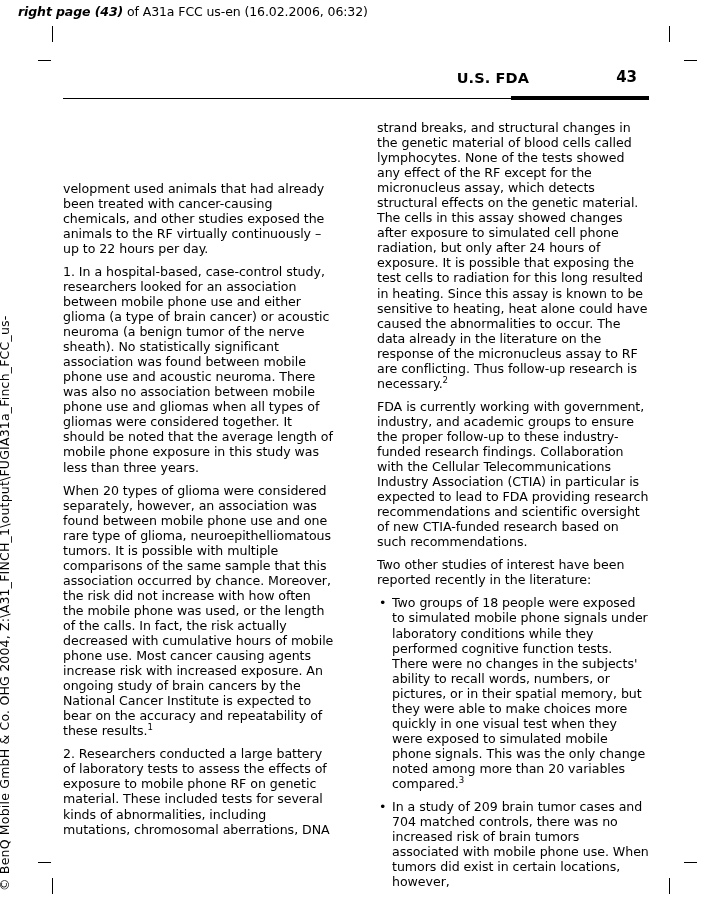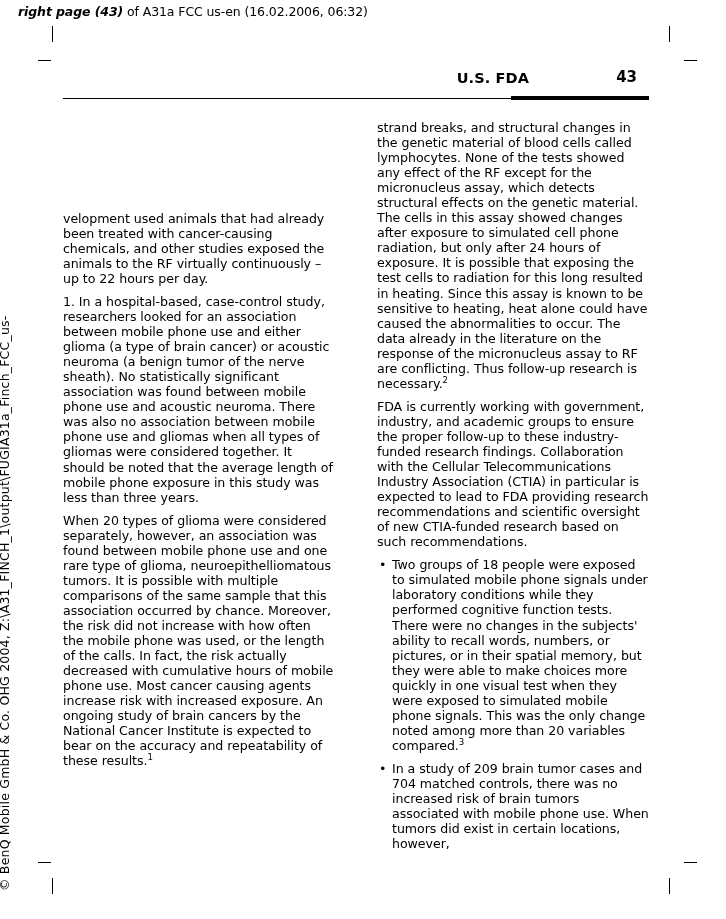--- a/index.html
+++ b/index.html
@@ -182,25 +182,27 @@
     <div class="thinmask"></div>
     <div class="thin"></div>
   </div>
 
   <div class="columns">
 
     <div class="col">
       <p class="body">velopment used animals that had already been treated with cancer-causing chemicals, and other studies exposed the animals to the RF virtually continuously – up to 22 hours per day.</p>
       <p class="body">1. In a hospital-based, case-control study, researchers looked for an association between mobile phone use and either glioma (a type of brain cancer) or acoustic neuroma (a benign tumor of the nerve sheath). No statistically significant association was found between mobile phone use and acoustic neuroma. There was also no association between mobile phone use and gliomas when all types of gliomas were considered together. It should be noted that the average length of mobile phone exposure in this study was less than three years.</p>
       <p class="body"><span>When 20 types of glioma were considered separately, however, an association was found between mobile phone use and one rare type of glioma, neuroepithelliomatous tumors. It is possible with multiple comparisons of the same sample that this association occurred by chance. Moreover, the risk did not increase with how often the mobile phone was used, or the length of the calls. In fact, the risk actually decreased with cumulative hours of mobile phone use. Most cancer causing agents increase risk with increased exposure. An ongoing study of brain cancers by the National Cancer Institute is expected to bear on the accuracy and repeatability of these results.</span><sup>1</sup></p>
+      <p class="body">2. Researchers conducted a large battery of laboratory tests to assess the effects of exposure to mobile phone RF on genetic material. These included tests for several kinds of abnormalities, including mutations, chromosomal aberrations, DNA</p>
     </div>
 
     <div class="col">
       <p class="body"><span>strand breaks, and structural changes in the genetic material of blood cells called lymphocytes. None of the tests showed any effect of the RF except for the micronucleus assay, which detects structural effects on the genetic material. The cells in this assay showed changes after exposure to simulated cell phone radiation, but only after 24 hours of exposure. It is possible that exposing the test cells to radiation for this long resulted in heating. Since this assay is known to be sensitive to heating, heat alone could have caused the abnormalities to occur. The data already in the literature on the response of the micronucleus assay to RF are conflicting. Thus follow-up research is necessary.</span><sup>2</sup></p>
       <p class="body">FDA is currently working with government, industry, and academic groups to ensure the proper follow-up to these industry-funded research findings. Collaboration with the Cellular Telecommunications Industry Association (CTIA) in particular is expected to lead to FDA providing research recommendations and scientific oversight of new CTIA-funded research based on such recommendations.</p>
+      <p class="body">Two other studies of interest have been reported recently in the literature:</p>
 
       <ul class="bullets">
         <li>
           <span class="bullet-dot">•</span><span>Two groups of 18 people were exposed to simulated mobile phone signals under laboratory conditions while they performed cognitive function tests. There were no changes in the subjects' ability to recall words, numbers, or pictures, or in their spatial memory, but they were able to make choices more quickly in one visual test when they were exposed to simulated mobile phone signals. This was the only change noted among more than 20 variables compared.</span><sup>3</sup>
         </li>
         <li>
           <span class="bullet-dot">•</span><span>In a study of 209 brain tumor cases and 704 matched controls, there was no increased risk of brain tumors associated with mobile phone use. When tumors did exist in certain locations, however,</span>
         </li>
       </ul>
     </div>

